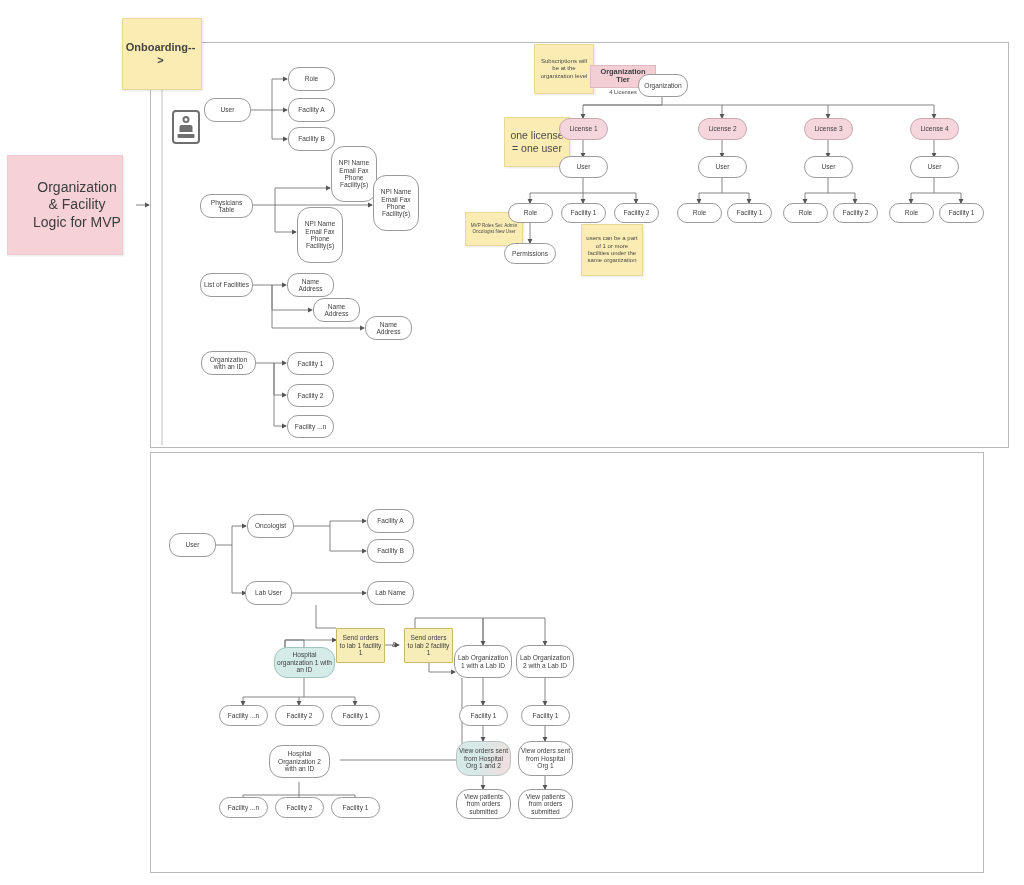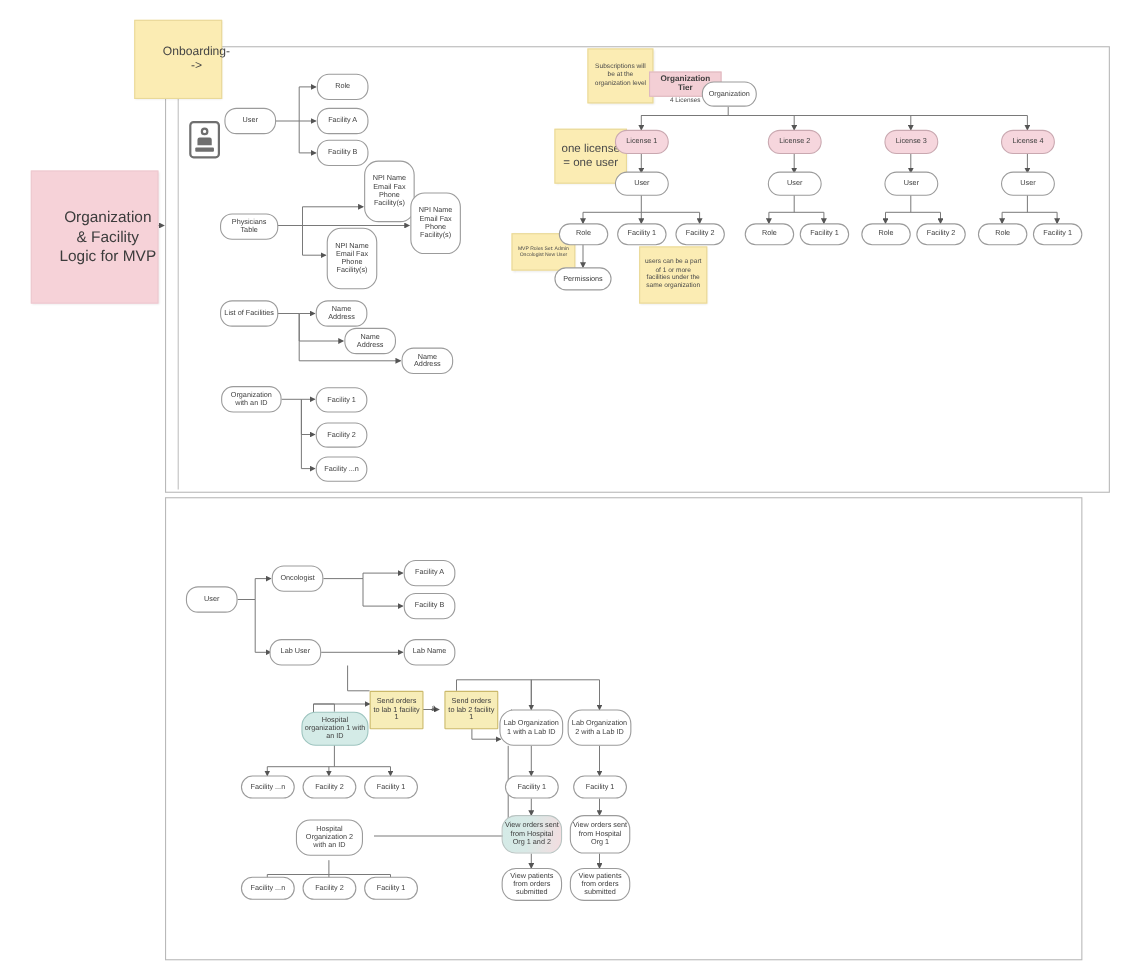--- a/index.html
+++ b/index.html
@@ -174,23 +174,23 @@
       <path d="M483,726 L483,741" marker-end="url(#ah)"></path>
       <path d="M483,776 L483,789" marker-end="url(#ah)"></path>
 
       <path d="M545,618 L545,645" marker-end="url(#ah)"></path>
       <path d="M545,678 L545,705" marker-end="url(#ah)"></path>
       <path d="M545,726 L545,741" marker-end="url(#ah)"></path>
       <path d="M545,776 L545,789" marker-end="url(#ah)"></path>
     </g>
   </svg>
 
-  <div class="titlecard" style="left:28px;top:155px;width:116px;height:121px;padding-left:24px;">Organization &amp; Facility Logic for MVP</div>
-
-  <div class="sticky big" style="left:122px;top:18px;width:80px;height:72px;justify-content:flex-start;padding-left:25px;">Onboarding--&gt;</div>
+  <div class="titlecard" style="left:7px;top:155px;width:116px;height:100px;padding-left:24px;">Organization &amp; Facility Logic for MVP</div>
+
+  <div class="sticky big" style="left:122px;top:18px;width:80px;height:72px;justify-content:flex-start;padding-left:0;font-weight:bold;">Onboarding--&gt;</div>
 
   <div class="sticky small" style="left:534px;top:44px;width:60px;height:50px;">Subscriptions will be at the organization level</div>
 
   <div class="sticky" style="left:504px;top:117px;width:66px;height:50px;font-size:10.5px;">one license = one user</div>
 
   <div class="sticky small" style="left:465px;top:212px;width:58px;height:34px;font-size:4.6px;">MVP Roles Set: Admin Oncologist New User</div>
 
   <div class="sticky small" style="left:581px;top:224px;width:62px;height:52px;">users can be a part of 1 or more facilities under the same organization</div>
 
   <div class="badge-icon" style="left:172px;top:110px;">

